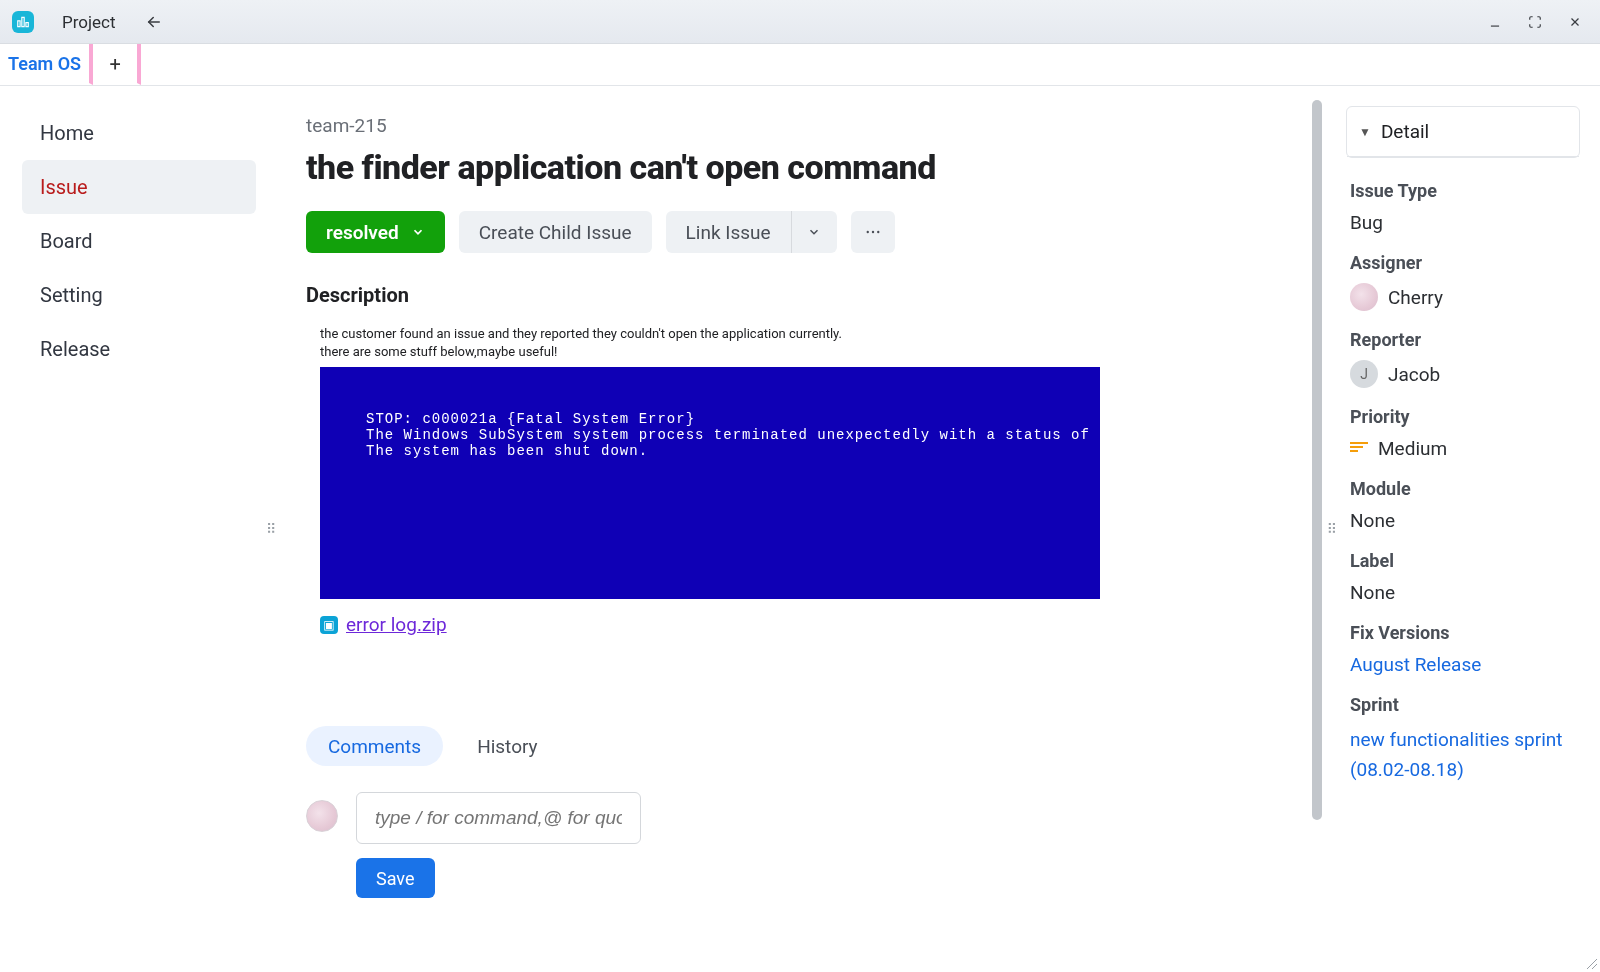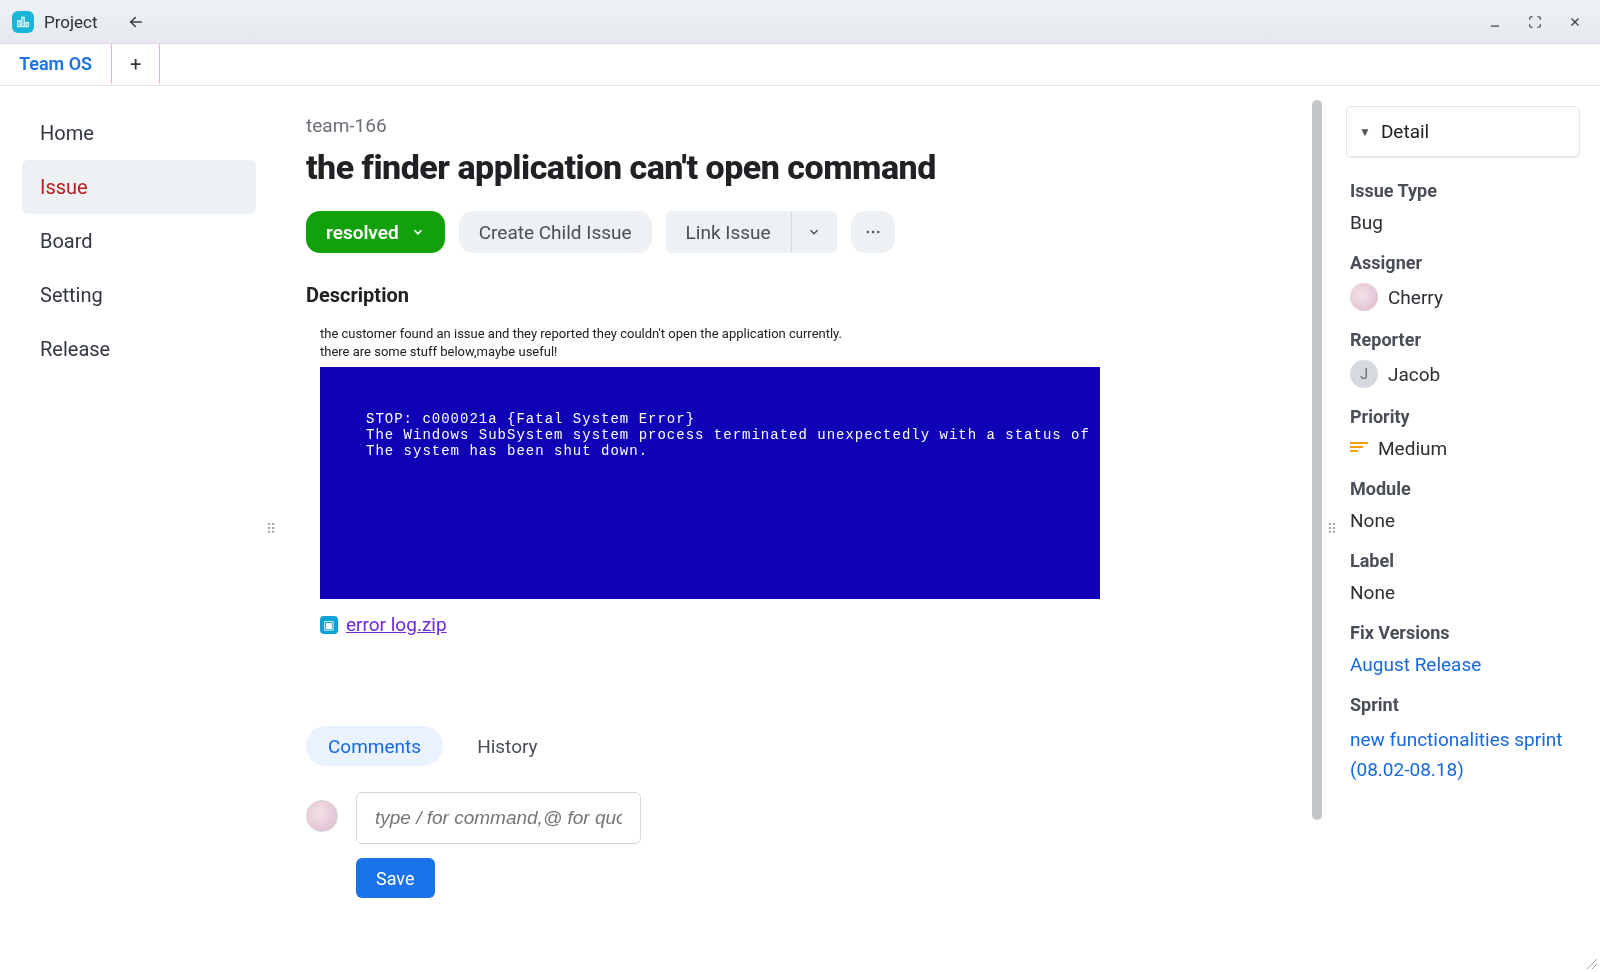--- a/index.html
+++ b/index.html
@@ -2,49 +2,49 @@
 <html><head>
 <meta charset="utf-8">
 <style>
   * { box-sizing: border-box; margin: 0; padding: 0; }
   html, body { width: 1600px; height: 972px; font-family: -apple-system, BlinkMacSystemFont, "Segoe UI", Roboto, Helvetica, Arial, sans-serif; color: #202124; background:#fff; overflow:hidden; }
 
   
   .titlebar { display:flex; align-items:center; height:44px; padding:0 12px; background: linear-gradient(180deg,#eef1f5 0%, #e5e9ef 100%); border-bottom:1px solid #d9dde2; }
   .titlebar .app-icon { width:22px; height:22px; border-radius:6px; background:#19b6d8; display:flex; align-items:center; justify-content:center; margin-right:10px; }
   .titlebar .app-icon svg{stroke:#fff;}
-  .titlebar .title { font-size:17px; color:#2c2f33; margin-right:14px; }
+  .titlebar .title { font-size:17px; color:#2c2f33; margin-right:14px;margin-left:18px; }
   .titlebar .back { display:flex; align-items:center; justify-content:center; width:24px; height:24px; color:#3a3d42; margin-left:12px;}
   .titlebar .spacer { flex:1; }
   .win-controls { display:flex; gap:22px; align-items:center; color:#3a3d42; padding-right:4px;}
   .win-controls span{display:flex;align-items:center;justify-content:center;width:18px;height:18px;}
 
   
   .tabstrip { height:42px; display:flex; align-items:stretch; border-bottom:1px solid #e2e5e9; background:#fff; }
-  .tab { display:flex; align-items:center; padding:0 19px; font-size:18px; color:#1a73e8; font-weight:600; border-right:1px solid #f9a8d4; border-bottom:2px solid #fff;}
+  .tab { display:flex; align-items:center; padding:0 8px; font-size:18px; color:#1a73e8; font-weight:600; border-right:4px solid #f9a8d4; border-bottom:2px solid #fff;}
   .tab.newtab { width:48px; justify-content:center; color:#333; font-weight:400; font-size:20px;}
 
   
   .app { display:flex; height: calc(972px - 44px - 42px); }
   .sidebar { width:254px; padding:20px 10px; border-right:0;margin-left:12px; }
   .side-item { height:54px; display:flex; align-items:center; padding:0 18px; border-radius:6px; font-size:20px; color:#323741; }
   .side-item.active { background:#eef1f4; color:#b91c1c; }
 
   .splitter { width:10px; background:#fff; display:flex; align-items:center; justify-content:center; }
   .splitter .dots{ color:#9aa0a6; font-size:14px; letter-spacing:0; line-height:6px;}
 
   .content-wrap{ flex:1; display:flex; }
   .content { flex:1; position:relative; overflow:hidden; }
   .content-inner { padding:28px 36px 28px 30px; }
 
   .breadcrumb { color:#6a6f77; font-size:19px; margin-bottom:10px; }
   .issue-title { font-size:34px; font-weight:800; letter-spacing:-0.5px; margin-bottom:24px; }
 
   .action-row{ display:flex; gap:14px; align-items:center; margin-bottom:30px; }
-  .btn { height:42px; display:inline-flex; align-items:center; justify-content:center; padding:0 20px; border-radius:14px; font-size:19px; background:#eef1f4; color:#4a4f57; }
+  .btn { height:42px; display:inline-flex; align-items:center; justify-content:center; padding:0 20px; border-radius:6px; font-size:19px; background:#eef1f4; color:#4a4f57; }
   .btn.status{ background:#12a10b; color:#fff; font-weight:600; gap:10px;}
   .btn.status .chev{ margin-left:2px; }
   .btn.chev-only{ width:46px; padding:0; }
   .btn.more{ width:44px; padding:0; }
   .btn-group{ display:flex; }
   .btn-group .btn{ border-radius:6px 0 0 6px; }
   .btn-group .btn.chev-only{ border-left:1px solid #d7dade; border-radius:0 6px 6px 0; }
 
   .section-h { font-size:20px; font-weight:700; margin-bottom:18px; }
   .desc-text{ font-size:13px; line-height:1.4; margin-bottom:2px; padding-left:14px;}
@@ -148,21 +148,21 @@
     <div class="side-item">Release</div>
   </div>
 
   <div class="splitter">
       <div class="dots">⠿</div>
     </div>
 
   <div class="content-wrap">
     <div class="content">
       <div class="content-inner">
-        <div class="breadcrumb">team-166</div>
+        <div class="breadcrumb">team-215</div>
         <div class="issue-title">the finder application can't open command</div>
 
         <div class="action-row">
           <div class="btn status">
             <span>resolved</span>
             <span class="chev">
                 <svg width="14" height="14" viewBox="0 0 24 24" fill="none" stroke="currentColor" stroke-width="3">
                   <path d="M6 9l6 6 6-6"></path>
                 </svg>
               </span>

